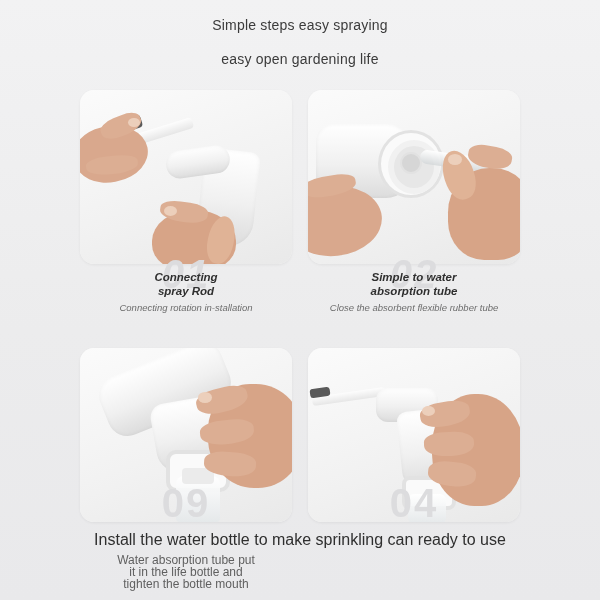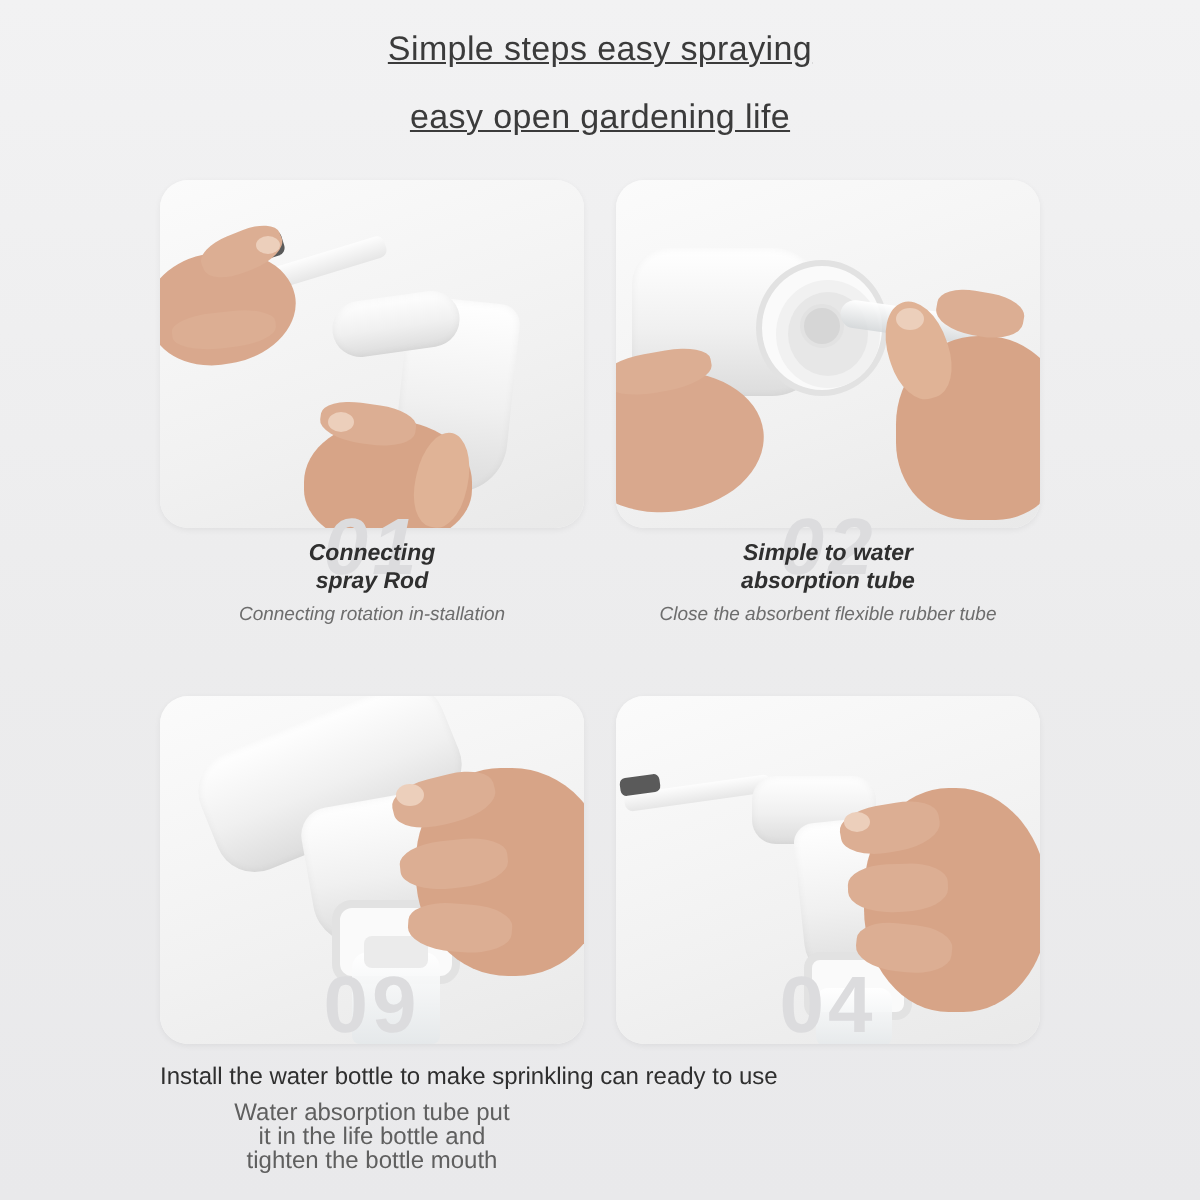--- a/index.html
+++ b/index.html
@@ -19,26 +19,25 @@
     height: 600px;
     background: linear-gradient(180deg, #f2f2f3 0%, #ececed 55%, #e9e9eb 100%);
   }
 
   
   .heading {
     padding-top: 8px;
     text-align: center;
   }
   .heading .line {
-    font-size: 17px;
+    font-size: 14px;
     color: #3b3b3b;
     letter-spacing: .2px;
     line-height: 34px;
     font-weight: 400;
-    text-decoration: underline;
   }
 
   
   .grid {
     position: relative;
     margin: 14px auto 0;
     width: 440px;
   }
   .row {
     display: flex;
@@ -157,22 +156,22 @@
     color: #6d6d6d;
     line-height: 12px;
   }
 
   .row2 { margin-top: 12px; }
 
   
   .banner {
     position: relative;
     margin-top: 4px;
-    text-align: left;
-    font-size: 12px;
+    text-align: center;
+    font-size: 16px;
     color: #2f2f2f;
     z-index: 2;
   }
   .bottom-caps {
     display: flex;
     justify-content: space-between;
     margin-top: 5px;
   }
   .bottom-caps .cap-sub {
     width: 150px;

